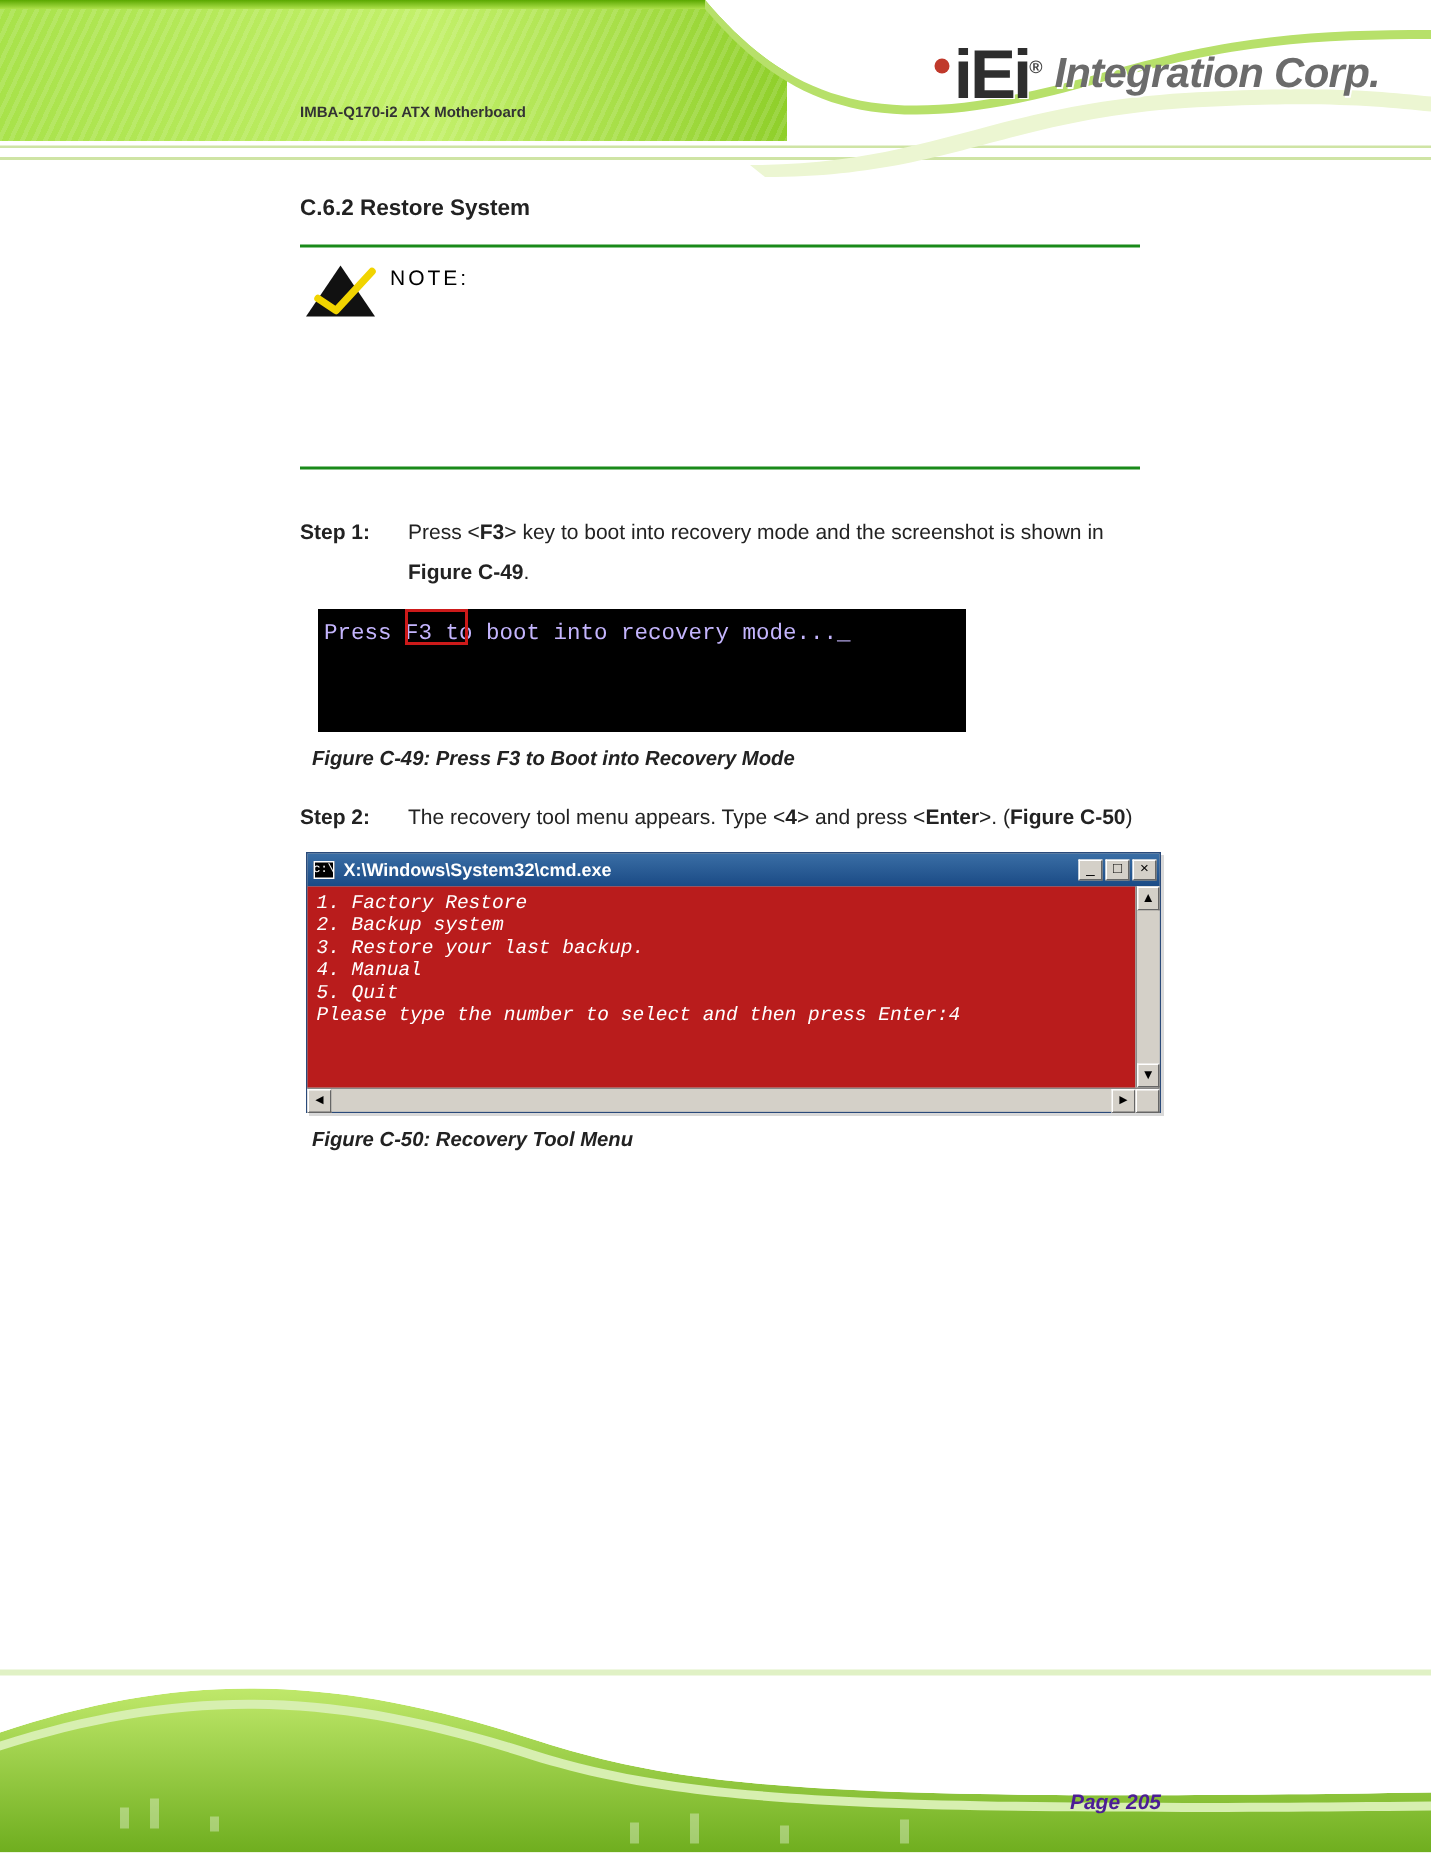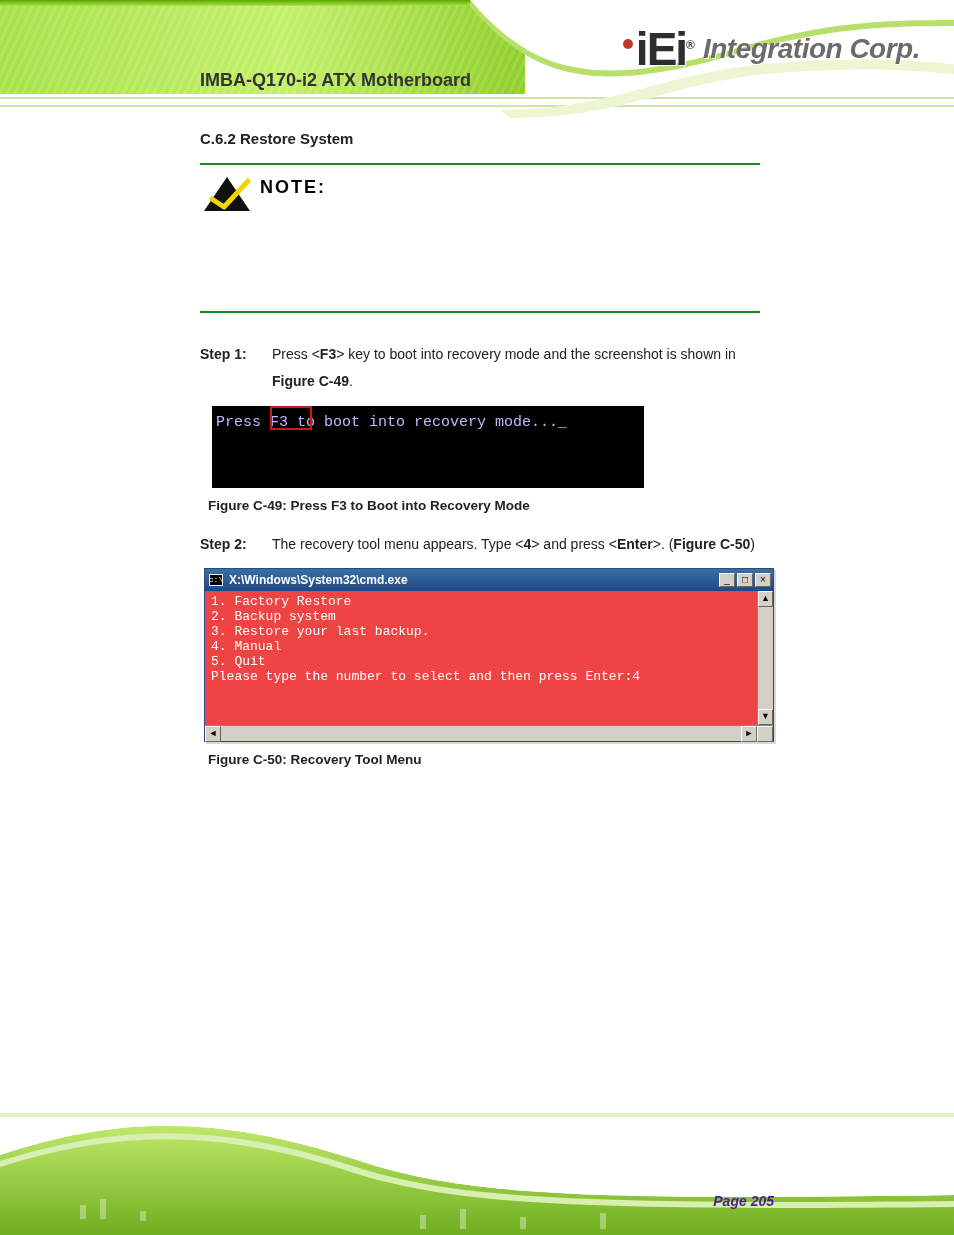--- a/index.html
+++ b/index.html
@@ -68,21 +68,21 @@
   }
   .top-thin-lines {
     position: absolute; top: 97px; left: 0; width: 954px; height: 16px;
     background:
       linear-gradient(to bottom, #9ec94a 0 2px, transparent 2px 8px, #9ec94a 8px 10px, transparent 10px);
     opacity: 0.5;
   }
   .header-product {
     position: absolute;
     top: 70px; left: 200px;
-    font-size: 18px; font-weight: 700; color: #333;
+    font-size: 10px; font-weight: 700; color: #333;
   }
 
   
   .content {
     position: absolute;
     top: 130px; left: 200px; width: 560px;
   }
   .section-h {
     font-size: 15px; font-weight: 700; color: #222;
     margin-bottom: 16px;
@@ -94,21 +94,21 @@
     position: relative;
     margin-bottom: 28px;
     min-height: 150px;
   }
   .note-icon {
     position: absolute;
     left: 2px; top: 10px;
     width: 50px; height: 38px;
   }
   .note-title {
-    font-size: 18px; font-weight: 700; letter-spacing: 2px;
+    font-size: 14px; font-weight: 400; letter-spacing: 2px;
   }
   .note-body {
     font-size: 14px; line-height: 1.9; color: #222;
   }
 
   .step {
     font-size: 14px; line-height: 1.95; color: #222;
     margin-bottom: 10px;
     padding-left: 72px;
     position: relative;
@@ -136,20 +136,21 @@
   .f3-box {
     position: absolute;
     left: 58px; top: 0px;
     width: 42px; height: 24px;
     border: 2px solid #cc1a1a;
     pointer-events: none;
   }
   .fig-caption {
     font-size: 13.5px; font-weight: 700; color: #222;
     margin: 10px 0 18px 8px;
+    font-style: italic;
   }
 
   
   .cmd-window {
     margin: 4px 0 10px 4px;
     width: 570px;
     border: 1px solid #2a4a7a;
     box-shadow: 2px 2px 0 rgba(0,0,0,.15);
     background: #d4d0c8;
     font-family: Tahoma, Arial, sans-serif;
@@ -175,26 +176,27 @@
     background: #d4d0c8;
     border: 1px solid #fff; border-right-color:#666; border-bottom-color:#666;
     font-size: 10px; line-height: 12px; text-align: center;
     color: #000; font-family: Arial;
   }
   .cmd-body-wrap {
     display: flex; height: 134px;
   }
   .cmd-body {
     flex: 1;
-    background: #ef4444; color: #fff;
+    background: #b91c1c; color: #fff;
     font-family: "Courier New", monospace;
     font-size: 13px; line-height: 1.15;
     padding: 4px 6px;
     white-space: pre;
     overflow: hidden;
+    font-style: italic;
   }
   .vscroll {
     width: 16px; background: #d4d0c8;
     display: flex; flex-direction: column;
     border-left: 1px solid #888;
   }
   .sbtn {
     height: 16px; background:#d4d0c8;
     border:1px solid #fff; border-right-color:#666; border-bottom-color:#666;
     font-size:9px; text-align:center; line-height:13px;

